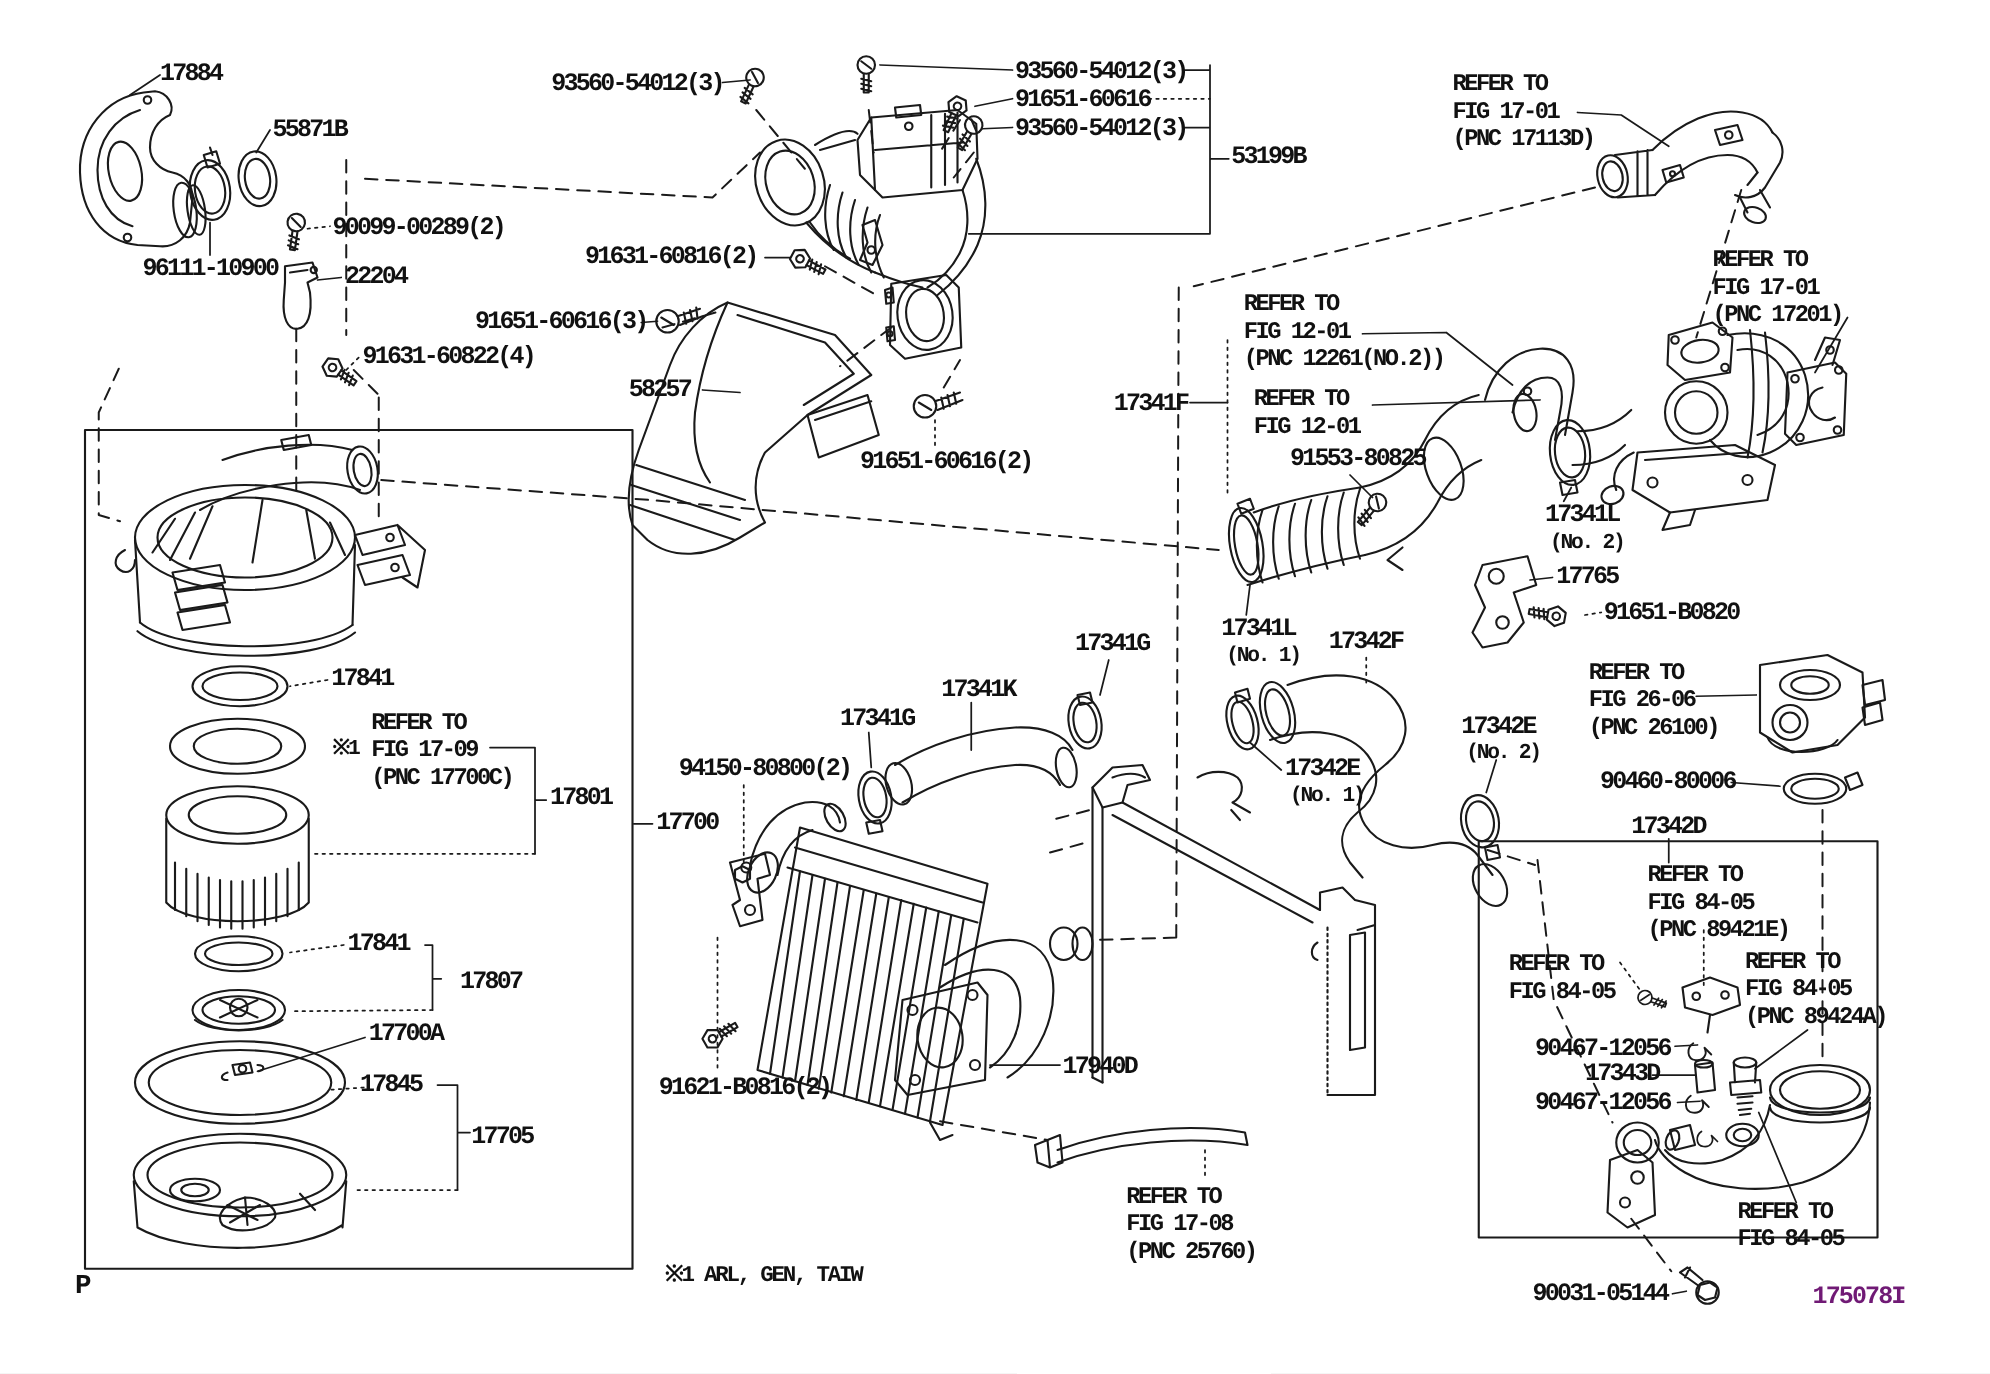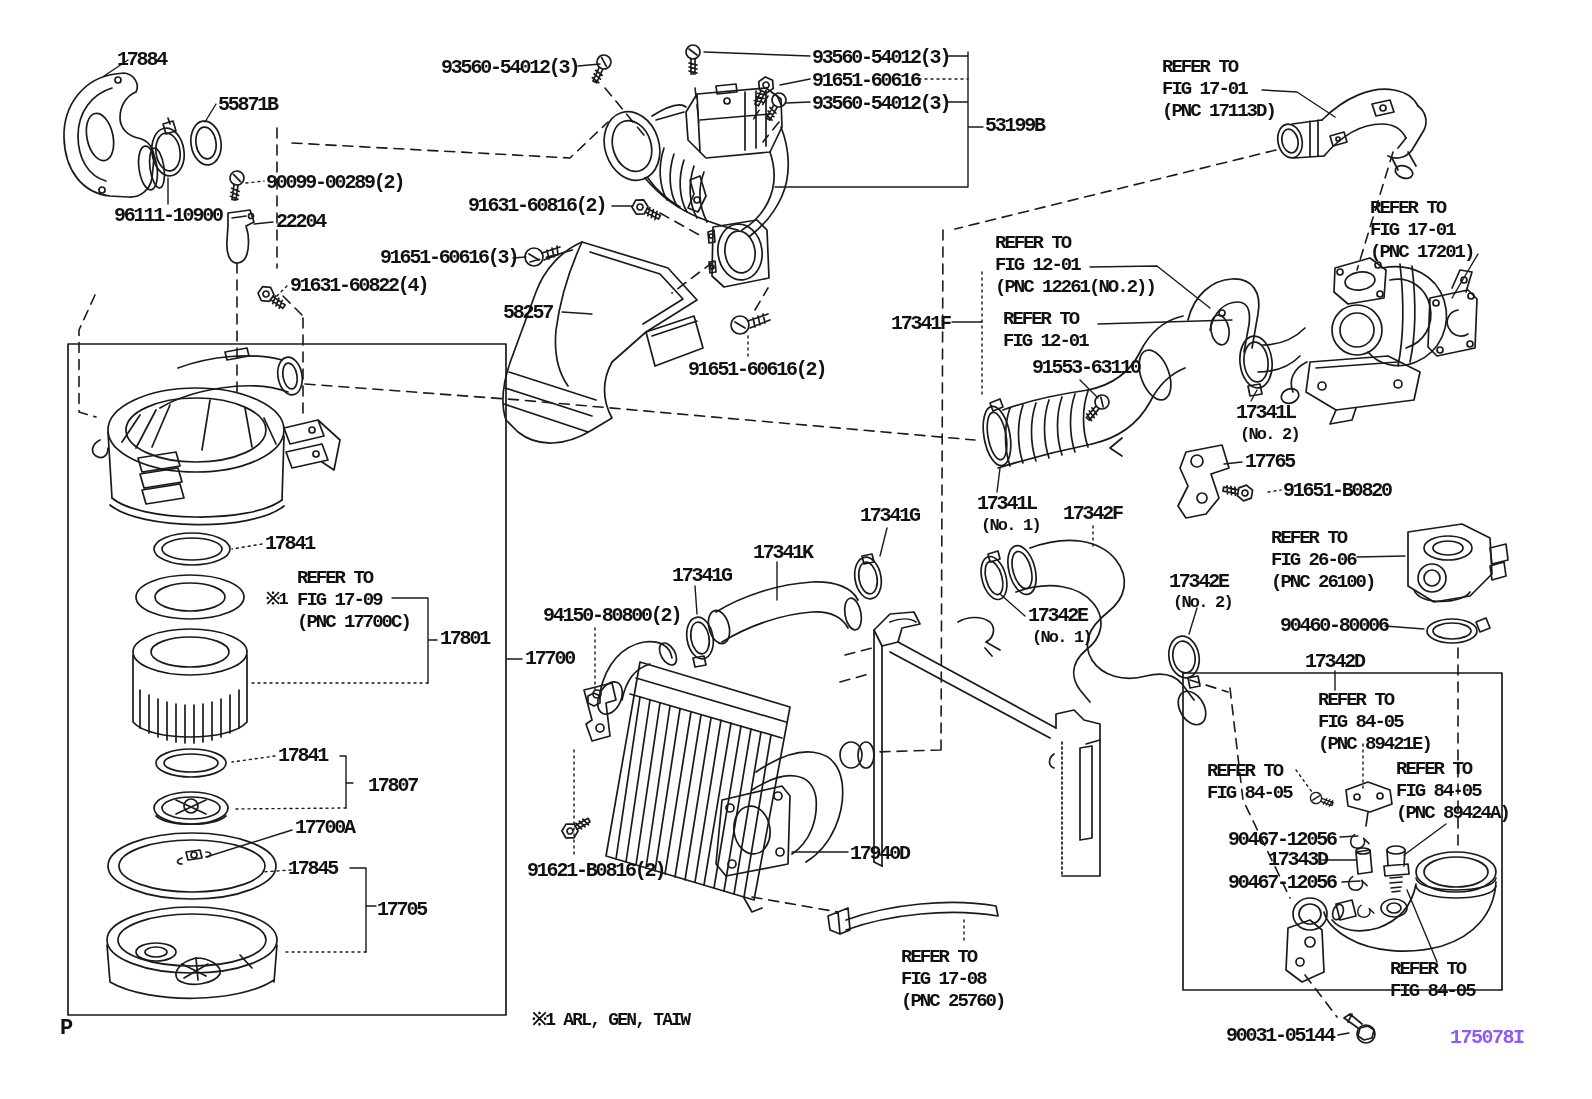--- a/index.html
+++ b/index.html
@@ -5,21 +5,21 @@
   html,body{margin:0;padding:0;background:#e8e8e8;}
   .stage{position:relative;width:1592px;height:1099px;background:#ffffff;overflow:hidden;
          font-family:"Liberation Mono",monospace;}
   svg{position:absolute;inset:0;}
   .labels{position:absolute;inset:0;}
   .lbl{position:absolute;color:#111;white-space:pre-line;}
   .pn{font:700 20px "Liberation Mono",monospace;letter-spacing:-2.2px;line-height:20px;}
   .rt{font:700 19px "Liberation Mono",monospace;letter-spacing:-2px;line-height:22px;}
   .sm{font:700 17px "Liberation Mono",monospace;letter-spacing:-1.8px;line-height:18px;}
   .corner{position:absolute;left:60px;top:1016px;font:700 22px "Liberation Mono",monospace;color:#111;}
-  .diagno{position:absolute;left:1450px;top:1026px;font:700 20px "Liberation Mono",monospace;letter-spacing:-1.5px;color:#8b5cf6;}
+  .diagno{position:absolute;left:1450px;top:1026px;font:700 20px "Liberation Mono",monospace;letter-spacing:-1.5px;color:#701a75;}
   .footnote{position:absolute;left:532px;top:1006px;font:700 18px "Liberation Mono",monospace;letter-spacing:-1.8px;color:#111;}
 </style>
 </head>
 <body>
 
 <div class="stage">
 
 <svg width="1592" height="1099" viewBox="0 0 1592 1099" fill="none" stroke="#1a1a1a" stroke-width="1.7" stroke-linecap="round" stroke-linejoin="round">
   <defs>
     <g id="sym-screw">
@@ -387,21 +387,21 @@
     <path d="M660,213 L701,236 M530,262 L576,249 M713,262 L672,293 M755,310 L768,288"></path>
     <path d="M305,384 L520,400 L975,440"></path>
     <path d="M1276,150 L955,229 M943,230 L941,750 M941,750 L875,752 M1393,152 L1357,270"></path>
     <path d="M845,655 L872,648 M840,682 L869,674"></path>
     <path d="M752,897 L838,912"></path>
     <path d="M1190,680 L1228,692 M1230,688 L1243,800 L1290,898 M1458,648 L1458,852 M1305,975 L1337,1017"></path>
   </g>
 </svg>
 
 <div class="labels">
-      <div class="lbl pn" style="left: 117px; top: 50px; text-align: right;">17884</div>
+      <div class="lbl pn" style="left: 128px; top: 50px; text-align: right;">17884</div>
       <div class="lbl pn" style="left: 218px; top: 95px;">55871B</div>
       <div class="lbl pn" style="left: 266px; top: 173px;">90099-00289(2)</div>
       <div class="lbl pn" style="left: 114px; top: 206px;">96111-10900</div>
       <div class="lbl pn" style="left: 276px; top: 212px;">22204</div>
       <div class="lbl pn" style="left: 290px; top: 276px;">91631-60822(4)</div>
       <div class="lbl pn" style="left: 441px; top: 58px;">93560-54012(3)</div>
       <div class="lbl pn" style="left: 812px; top: 48px;">93560-54012(3)</div>
       <div class="lbl pn" style="left: 812px; top: 71px; font-family: Liberation Mono, monospace;">91651-60616</div>
       <div class="lbl pn" style="left: 812px; top: 94px;">93560-54012(3)</div>
       <div class="lbl pn" style="left: 985px; top: 116px;">53199B</div>
@@ -414,21 +414,21 @@
 (PNC 17113D)</div>
       <div class="lbl rt" style="left: 1370px; top: 197px;">REFER TO
 FIG 17-01
 (PNC 17201)</div>
       <div class="lbl rt" style="left: 995px; top: 232px;">REFER TO
 FIG 12-01
 (PNC 12261(NO.2))</div>
       <div class="lbl pn" style="left: 891px; top: 314px;">17341F</div>
       <div class="lbl rt" style="left: 1003px; top: 308px;">REFER TO
 FIG 12-01</div>
-      <div class="lbl pn" style="left: 1032px; top: 358px;">91553-63110</div>
+      <div class="lbl pn" style="left: 1032px; top: 358px;">91553-80825</div>
       <div class="lbl pn" style="left: 1236px; top: 403px;">17341L</div>
       <div class="lbl sm" style="left: 1240px; top: 426px;">(No. 2)</div>
       <div class="lbl pn" style="left: 1245px; top: 452px;">17765</div>
       <div class="lbl pn" style="left: 1283px; top: 481px;">91651-B0820</div>
       <div class="lbl pn" style="left: 977px; top: 494px;">17341L</div>
       <div class="lbl sm" style="left: 981px; top: 517px;">(No. 1)</div>
       <div class="lbl pn" style="left: 1063px; top: 504px;">17342F</div>
       <div class="lbl pn" style="left: 860px; top: 506px;">17341G</div>
       <div class="lbl pn" style="left: 753px; top: 543px;">17341K</div>
       <div class="lbl pn" style="left: 672px; top: 566px;">17341G</div>

